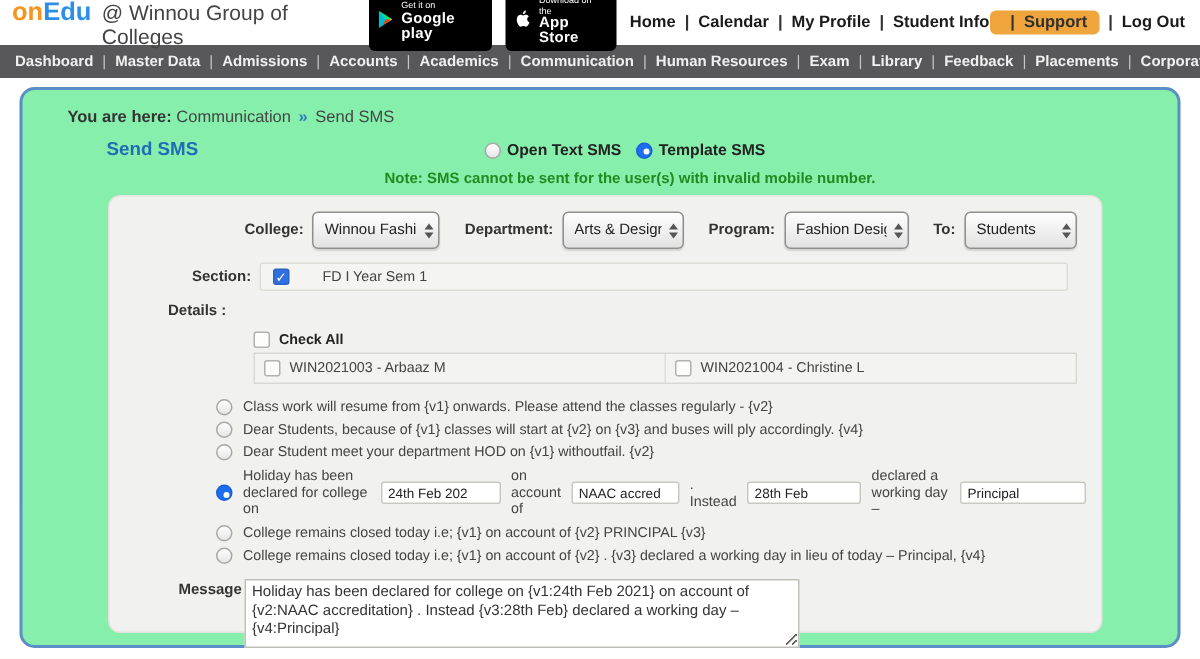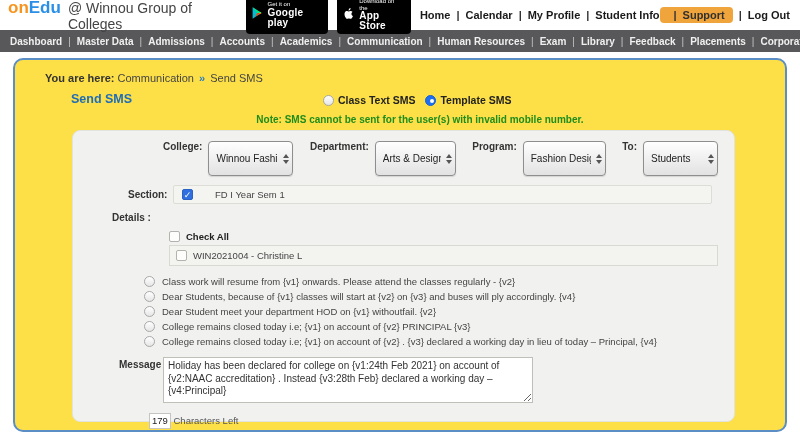--- a/index.html
+++ b/index.html
@@ -24,21 +24,21 @@
   .hlink.support { background:#f0a43c; border-radius:4px; padding:2px 8px; color:#30302e; }
 
   
   .topnav { height:22px; background:#58585a; display:flex; align-items:center;
             padding:0 10px; color:#f0f0f0; font-size:10px; font-weight:bold; }
   .nav-item { cursor:pointer; white-space:nowrap; }
   .nav-item + .nav-item::before { content:"|"; margin:0 6px; color:#c4c4c4; font-weight:normal; }
 
   
   .page { padding:6px 13px 0 13px; }
-  .panel { border:2px solid #5b8ec4; border-radius:10px; height:374px; background:#fde047;
+  .panel { border:2px solid #5b8ec4; border-radius:10px; height:374px; background:#86efac;
            padding:8px 16px 0 16px; position:relative; }
   .breadcrumb { font-size:11px; padding:4px 0 2px 14px; color:#444; }
   .crumb-prefix { font-weight:bold; color:#333; }
   .crumb-link { cursor:pointer; }
   .crumb-sep { color:#2b7bbf; font-weight:bold; margin:0 2px; }
 
   .form-head { position:relative; height:20px; margin-top:6px; }
   .form-title { position:absolute; left:40px; top:0; color:#1f6db5; font-weight:bold; font-size:12.5px; }
   .mode-radios { position:absolute; left:292px; top:2px; display:flex; gap:10px;
                  font-size:10.5px; font-weight:bold; color:#222; }
@@ -54,30 +54,30 @@
         background:linear-gradient(#fff,#e6e6e6); display:inline-block; position:relative; cursor:pointer; }
   .rb.selected { background:#1e6ff0; border-color:#1660d8; }
   .rb.selected::after { content:""; position:absolute; left:3.5px; top:3.5px; width:4px; height:4px;
         border-radius:50%; background:#fff; }
   .cb { width:11px; height:11px; min-width:11px; border:1px solid #b2b2ae; border-radius:2px;
         background:#fdfdfc; display:inline-block; cursor:pointer; }
   .cb.checked { background:#2f6fe0; border-color:#2b62c4; color:#fff; font-size:9px;
         line-height:10px; text-align:center; }
   .cb.checked::after { content:"✓"; }
   .sel { display:inline-flex; align-items:center; border:1px solid #8e8e8e; border-radius:4px;
-         background:linear-gradient(#fefefe,#e2e2e2); height:35px; padding:0 3px 0 7px;
+         background:linear-gradient(#fefefe,#e2e2e2); height:25px; padding:0 3px 0 7px;
          font-size:10px; color:#222; cursor:pointer; box-shadow:0 1px 1px rgba(0,0,0,.12); }
   .sel .val { overflow:hidden; white-space:nowrap; }
   .stepper { margin-left:5px; display:flex; flex-direction:column; align-items:center; gap:2px; }
   .stepper i { display:block; width:0; height:0; border-left:3px solid transparent; border-right:3px solid transparent; }
   .stepper .up { border-bottom:4px solid #555; }
   .stepper .dn { border-top:4px solid #555; }
 
   
-  .filters-row { display:flex; padding:2px 6px 0 90px; gap:6px; }
+  .filters-row { display:flex; align-items:center; padding:2px 6px 0 90px; gap:6px; }
   .flabel { font-weight:bold; font-size:10px; color:#333; white-space:nowrap; }
   .fspacer { flex:1; }
   .sel.w-college .val { width:62px; }
   .sel.w-dept .val { width:58px; }
   .sel.w-prog .val { width:60px; }
   .sel.w-to .val { width:52px; }
 
   
   .section-row { display:flex; align-items:center; margin:9px 12px 0 55px; font-size:10px; }
   .section-row .flabel { width:45px; }
@@ -188,21 +188,21 @@
         <span class="crumb-link">Communication</span>
         <span class="crumb-sep">»</span>
         <span>Send SMS</span>
       </div>
 
       <div class="form-head">
         <span class="form-title">Send SMS</span>
         <div class="mode-radios">
           <label>
             <span class="rb"></span>
-            <span>Class Text SMS</span>
+            <span>Open Text SMS</span>
           </label>
           <label>
             <span class="rb selected"></span>
             <span>Template SMS</span>
           </label>
         </div>
       </div>
 
       <div class="note">Note: SMS cannot be sent for the user(s) with invalid mobile number.</div>
 
@@ -258,40 +258,57 @@
           <span class="flabel">Details :</span>
           <div class="details-body">
             <div class="checkall-line">
               <span class="cb"></span>
               <span>Check All</span>
             </div>
             <div class="students-box">
               <div class="stu-col">
                 <div class="stu-item">
                   <span class="cb"></span>
+                  <span>WIN2021003 - Arbaaz M</span>
+                </div>
+              </div>
+              <div class="stu-col">
+                <div class="stu-item">
+                  <span class="cb"></span>
                   <span>WIN2021004 - Christine L</span>
                 </div>
               </div>
             </div>
           </div>
         </div>
 
         <div class="templates">
           <div class="tpl-row">
             <span class="rb"></span>
             <span>Class work will resume from {v1} onwards. Please attend the classes regularly - {v2}</span>
           </div>
           <div class="tpl-row">
             <span class="rb"></span>
             <span>Dear Students, because of {v1} classes will start at {v2} on {v3} and buses will ply accordingly. {v4}</span>
           </div>
           <div class="tpl-row">
             <span class="rb"></span>
             <span>Dear Student meet your department HOD on {v1} withoutfail. {v2}</span>
           </div>
+          <div class="tpl-row sel-row">
+            <span class="rb selected"></span>
+            <span>Holiday has been declared for college on</span>
+            <input class="tpl-input ti-1" value="24th Feb 202" style="">
+            <span>on account of</span>
+            <input class="tpl-input ti-2" value="NAAC accred" style="">
+            <span>. Instead</span>
+            <input class="tpl-input ti-3" value="28th Feb" style="">
+            <span>declared a working day –</span>
+            <input class="tpl-input ti-4" value="Principal" style="">
+          </div>
           <div class="tpl-row">
             <span class="rb"></span>
             <span>College remains closed today i.e; {v1} on account of {v2} PRINCIPAL {v3}</span>
           </div>
           <div class="tpl-row">
             <span class="rb"></span>
             <span>College remains closed today i.e; {v1} on account of {v2} . {v3} declared a working day in lieu of today – Principal, {v4}</span>
           </div>
         </div>
 

